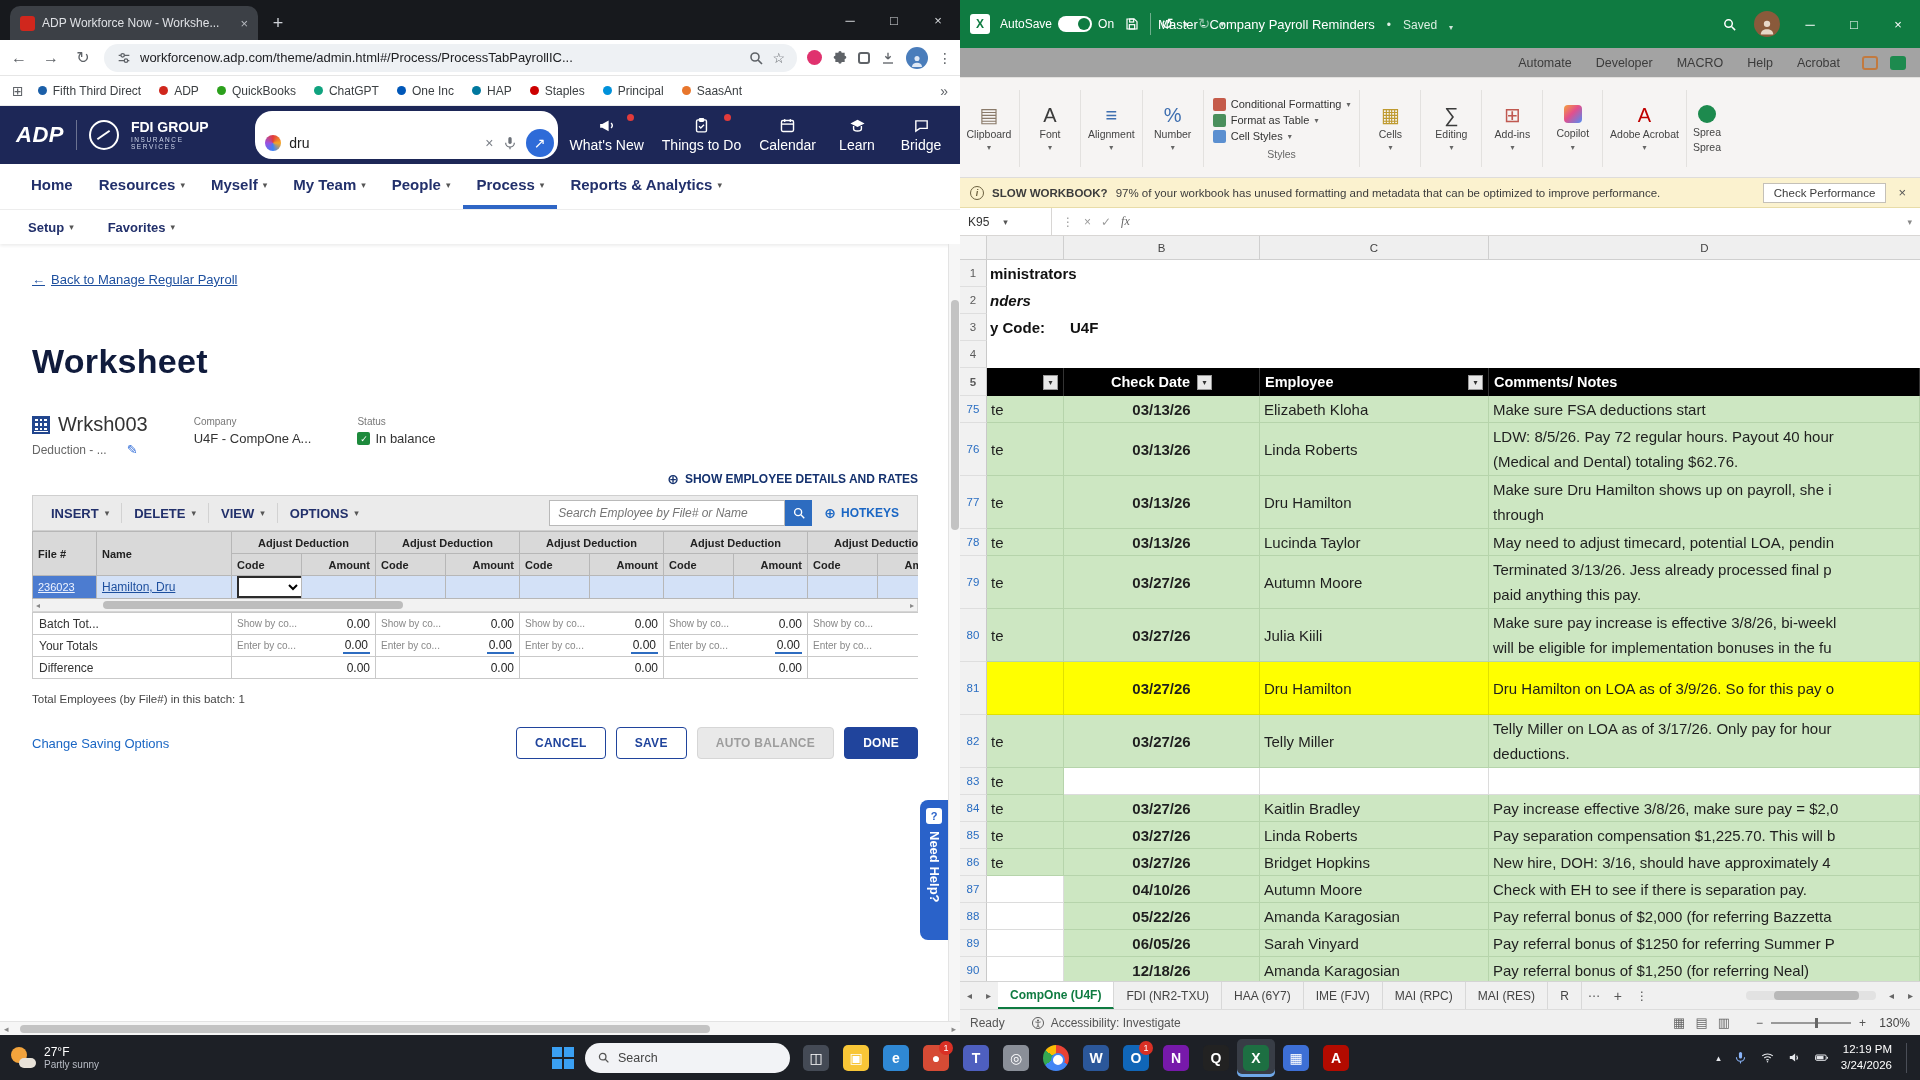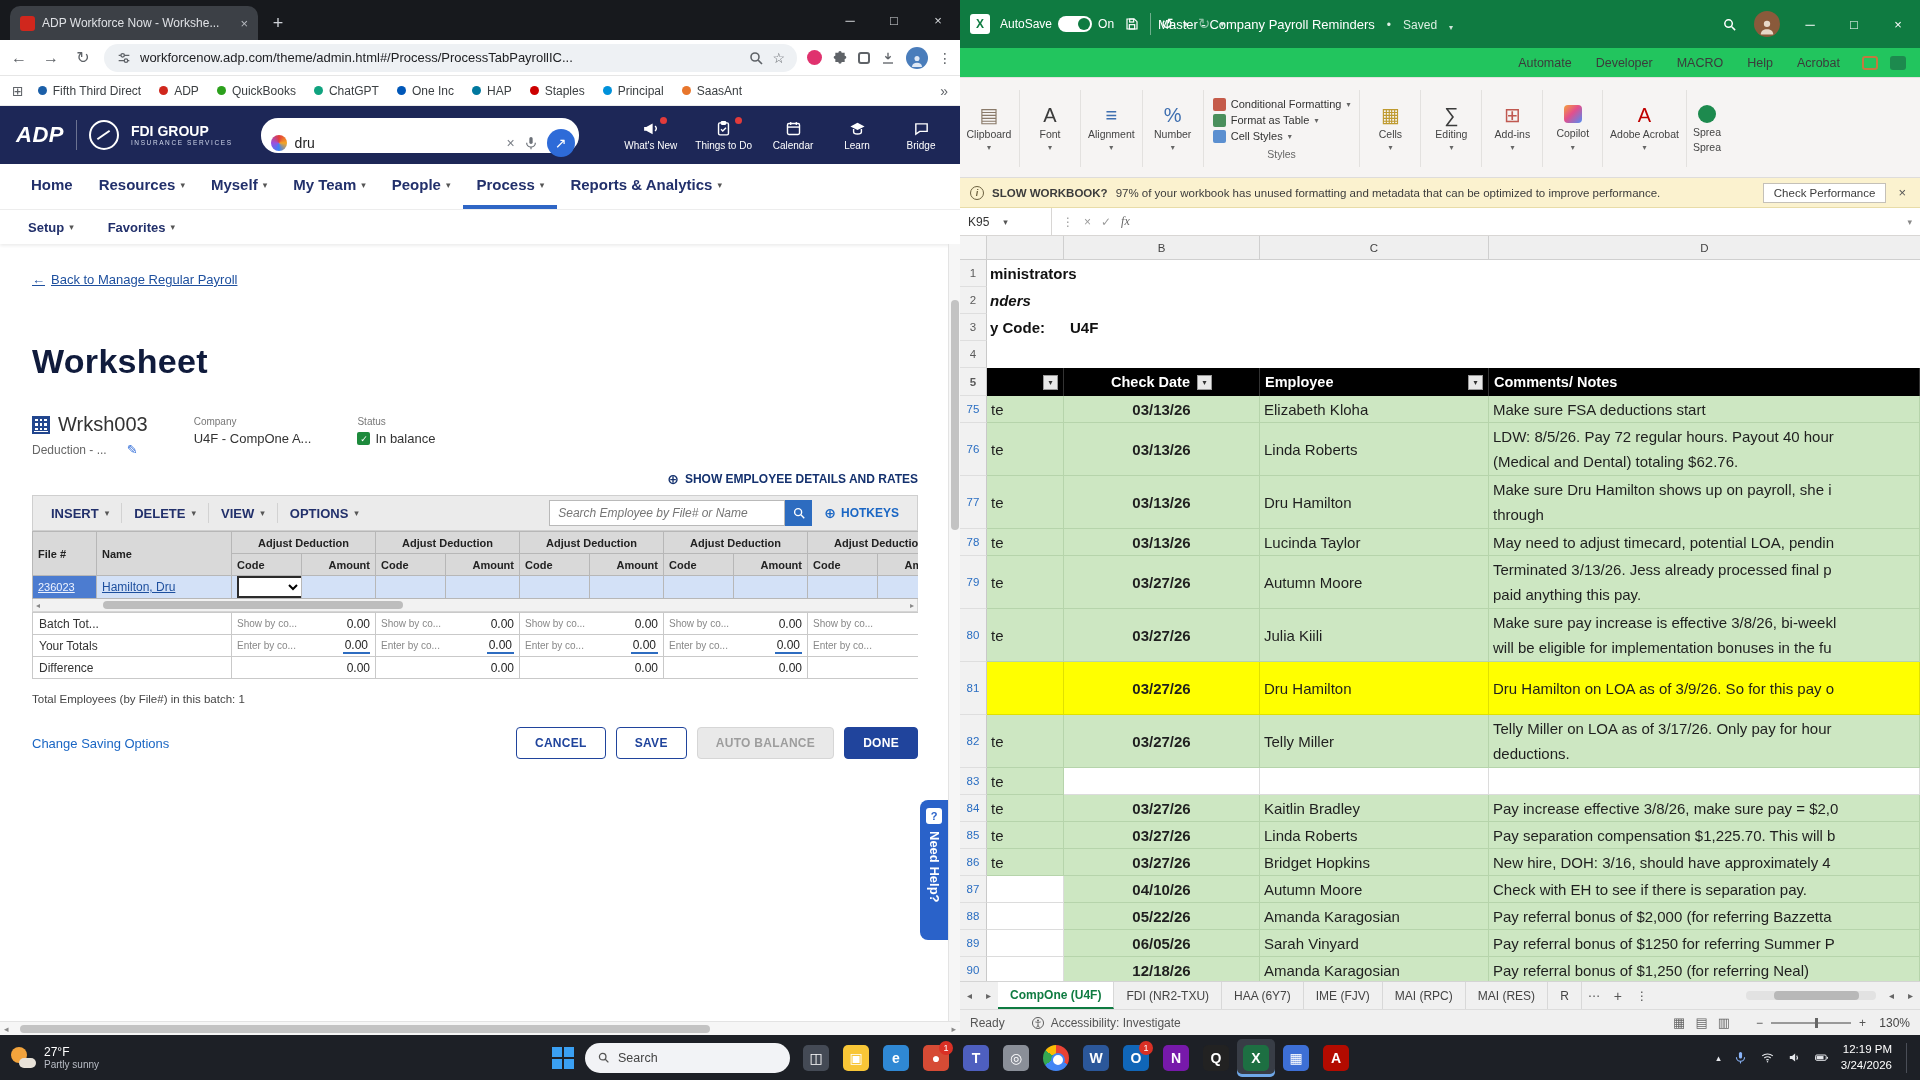--- a/index.html
+++ b/index.html
@@ -40,30 +40,30 @@
 
 
 .adp-header{height:58px;background:#1d2757;display:flex;align-items:center;padding:0 16px;gap:12px;flex:none}
 .adp-logo{color:#fff;font-size:22px;font-weight:bold;font-style:italic;letter-spacing:.5px}
 .hdr-div{width:1px;height:30px;background:rgba(255,255,255,.35)}
 .fdi-ring{width:30px;height:30px;border:2px solid #fff;border-radius:50%;position:relative;flex:none}
 .fdi-ring:after{content:"";position:absolute;left:5px;top:12px;width:15px;height:2px;background:#fff;transform:rotate(-35deg)}
 .brand{line-height:1.1}
 .brand .bn{color:#fff;font-size:14px;font-weight:bold}
 .brand .bs{color:#cfd6ea;font-size:6.5px;letter-spacing:1.6px}
-.adp-search{margin-left:16px;width:318px;height:35px;background:#fff;border-radius:17px;display:flex;align-items:center;padding:16px 4px 0 10px;gap:8px}
+.adp-search{margin-left:16px;width:318px;height:48px;background:#fff;border-radius:17px;display:flex;align-items:center;padding:16px 4px 0 10px;gap:8px}
 .ai-dot{width:16px;height:16px;border-radius:50%;background:conic-gradient(#e23b3b,#f5a623,#3b82f6,#9b51e0,#e23b3b);flex:none}
 .adp-search input{border:0;outline:0;flex:1;font-size:14px;color:#222;background:transparent;font-family:inherit;min-width:0}
 .clr{color:#7a7f87;font-size:14px}
 .micbox{width:16px;height:16px;color:#6b7077}
 .go{width:28px;height:28px;border-radius:50%;background:#2e6bd8;color:#fff;display:flex;align-items:center;justify-content:center;font-size:14px;flex:none}
 .hdr-items{margin-left:auto;display:flex;gap:18px}
 .hitem{display:flex;flex-direction:column;align-items:center;gap:3px;color:#fff;position:relative;min-width:46px}
 .hico{width:17px;height:17px;color:#fff}
-.hlabel{font-size:10px;white-space:nowrap}
+.hlabel{font-size:14px;white-space:nowrap}
 .hbadge{position:absolute;top:-3px;right:10px;width:7px;height:7px;border-radius:50%;background:#e23b3b}
 
 
 .adp-nav{height:46px;display:flex;align-items:stretch;padding:0 18px;border-bottom:1px solid #ededed;flex:none}
 .nitem{display:flex;align-items:center;gap:5px;padding:0 13px;font-size:15px;font-weight:bold;color:#22306b;border-bottom:4px solid transparent}
 .nitem.active{border-bottom-color:#2f66c5}
 .car{font-size:9px;color:#555}
 .adp-subnav{height:34px;display:flex;align-items:center;padding:0 28px;gap:34px;font-size:13px;font-weight:bold;color:#22306b;box-shadow:0 2px 3px rgba(0,0,0,.07);flex:none}
 .snitem{display:flex;align-items:center;gap:5px}
 
@@ -142,21 +142,21 @@
 .redo{font-size:15px;opacity:.5}
 .smallcar{font-size:8px;opacity:.8}
 .xdoc{position:absolute;left:36%;transform:translateX(-50%);display:flex;align-items:flex-end;gap:12px;font-size:13px;white-space:nowrap}
 .xdoc .dim{font-size:12px;color:#dcefe2}
 .xright{margin-left:auto;display:flex;align-items:center;height:100%}
 .xright .ticonbox{width:34px;height:100%;display:flex;align-items:center;justify-content:center}
 .xright .iconbox{width:15px;height:15px;color:#fff}
 .xavatar{width:26px;height:26px;border-radius:50%;background:#8a5a3b;overflow:hidden;display:flex;align-items:flex-end;justify-content:center;margin:0 8px}
 .xavatar svg{width:20px;height:20px;color:#e8d8c8}
 .xwc{width:44px;height:100%;display:flex;align-items:center;justify-content:center;font-size:13px}
-.xtabs{height:30px;display:flex;align-items:center;border-bottom:1px solid #e3e1df;background:#22c55e;padding:0 8px;flex:none}
+.xtabs{height:30px;display:flex;align-items:center;border-bottom:1px solid #e3e1df;background:#a3a3a3;padding:0 8px;flex:none}
 .xtablist{margin-left:auto;display:flex}
 .xtab{padding:0 12px;font-size:12.5px;color:#3b3b3b;height:30px;display:flex;align-items:center}
 .xtab-icons{display:flex;gap:12px;margin:0 6px 0 10px;align-items:center}
 .cmt-ico{width:16px;height:14px;border:2px solid #c27a3f;border-radius:3px}
 .shr-ico{width:16px;height:14px;background:#1d8a4e;border-radius:3px}
 .xribbon{height:100px;background:#f6f4f3;border-bottom:1px solid #dedcda;display:flex;align-items:stretch;padding:4px 0 2px 2px;overflow:hidden;flex:none}
 .rgrp{min-width:54px;display:flex;flex-direction:column;align-items:center;justify-content:center;gap:3px;text-align:center;padding:0 4px}
 .rico{font-size:20px;line-height:1}
 .rlab{font-size:10.5px;color:#444;white-space:nowrap}
 .rcar{font-size:8px;color:#666}

